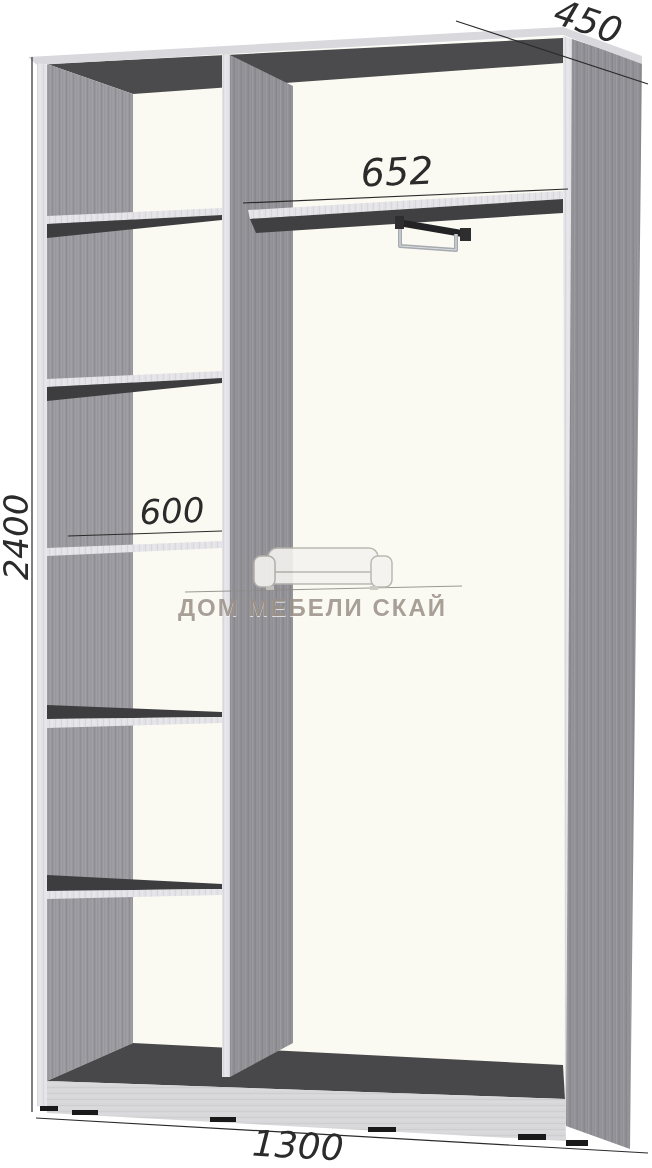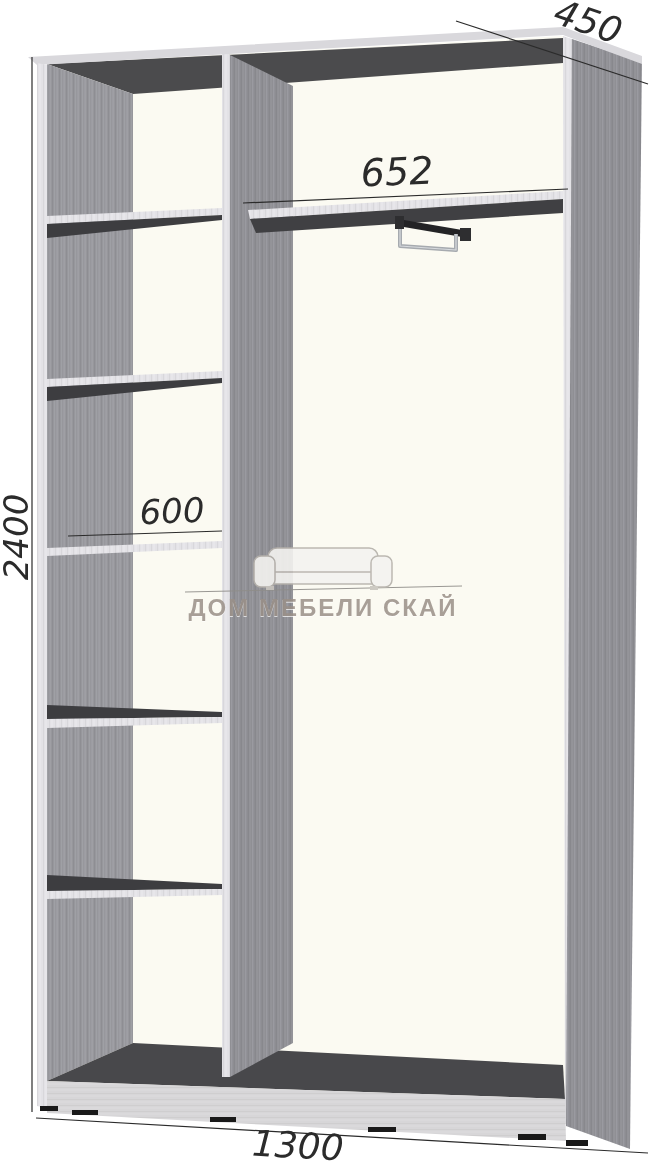--- a/index.html
+++ b/index.html
@@ -16,21 +16,21 @@
 
   .dim-label{position:absolute;color:var(--dim-line,#2b2b2b);
              font-family:"DejaVu Sans",sans-serif;font-style:italic;
              text-align:center;white-space:nowrap;line-height:1;}
   .lbl-652{left:352px;top:153px;width:90px;font-size:38px;transform:rotate(-2.5deg);}
   .lbl-600{left:127px;top:494px;width:90px;font-size:34px;transform:rotate(-2deg);}
   .lbl-450{left:543px;top:4px;width:90px;font-size:36px;transform:rotate(19deg);}
   .lbl-2400{left:-29px;top:520px;width:90px;font-size:34px;transform:rotate(-90deg);}
   .lbl-1300{left:252px;top:1128px;width:90px;font-size:36px;transform:rotate(3.3deg);}
 
-  .wm-text{position:absolute;left:178px;top:594px;width:290px;text-align:center;
+  .wm-text{position:absolute;left:178px;top:594px;width:290px;text-align:left;
            font-size:24px;font-weight:bold;letter-spacing:2px;
            color:var(--watermark-text,#9a9088);opacity:.85;
            text-shadow:0 1px 0 rgba(255,255,255,.8);}
 </style>
 </head>
 <body>
 
 <div id="canvas">
 
   <svg id="scene" width="652" height="1168" viewBox="0 0 652 1168">

